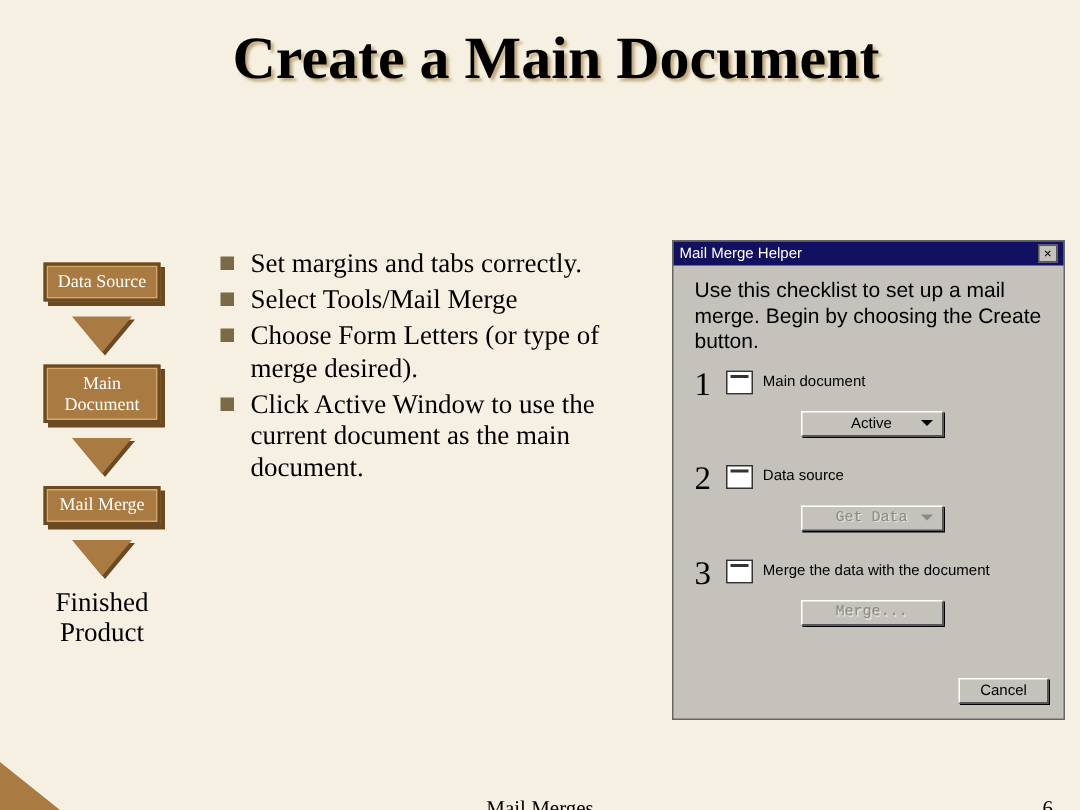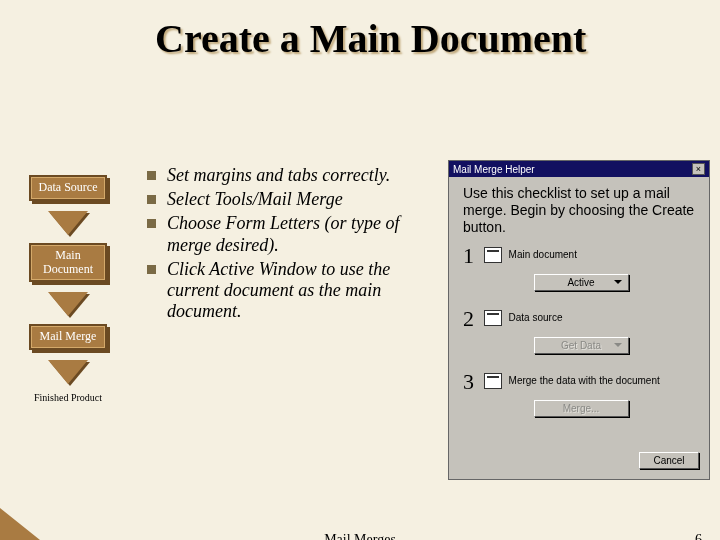--- a/index.html
+++ b/index.html
@@ -41,33 +41,33 @@
   }
   .arrow-down {
     width: 0; height: 0;
     border-left: 20px solid transparent;
     border-right: 20px solid transparent;
     border-top: 24px solid #a97b42;
     margin: 0 auto 8px auto;
     filter: drop-shadow(2px 2px 0 #6b4a22);
   }
   .label-only {
-    font-size: 10px;
+    font-size: 18px;
     text-align: center;
     color: #000;
     line-height: 1.1;
     margin: 0 auto;
   }
   .bullets {
     position: absolute;
     left: 145px;
     top: 165px;
     width: 295px;
   }
-  .bullets ul { list-style: none; font-style: italic; }
+  .bullets ul { list-style: none; }
   .bullets li {
     position: relative;
     padding-left: 22px;
     font-size: 18px;
     line-height: 1.18;
     margin-bottom: 3px;
     color: #000;
   }
   .bullets li::before {
     content: "";
@@ -147,21 +147,21 @@
     background: #c5c2bb;
     border: 1px solid #fff;
     border-right-color: #555;
     border-bottom-color: #555;
     box-shadow: 1px 1px 0 #000;
     font-size: 10px;
     text-align: center;
     padding: 2px 0;
     position: relative;
   }
-  .dlg-btn.disabled { color: #8a8a86; text-shadow: 1px 1px 0 #e2e0db; }
+  .dlg-btn.disabled { color: #8a8a86; text-shadow: 1px 1px 0 #e2e0db; font-family: Liberation Mono, monospace; }
   .dlg-btn .caret {
     position: absolute; right: 6px; top: 5px;
     width: 0; height: 0;
     border-left: 4px solid transparent;
     border-right: 4px solid transparent;
     border-top: 4px solid #000;
   }
   .dlg-btn.disabled .caret { border-top-color: #8a8a86; }
   .dlg-cancel {
     position: absolute;

